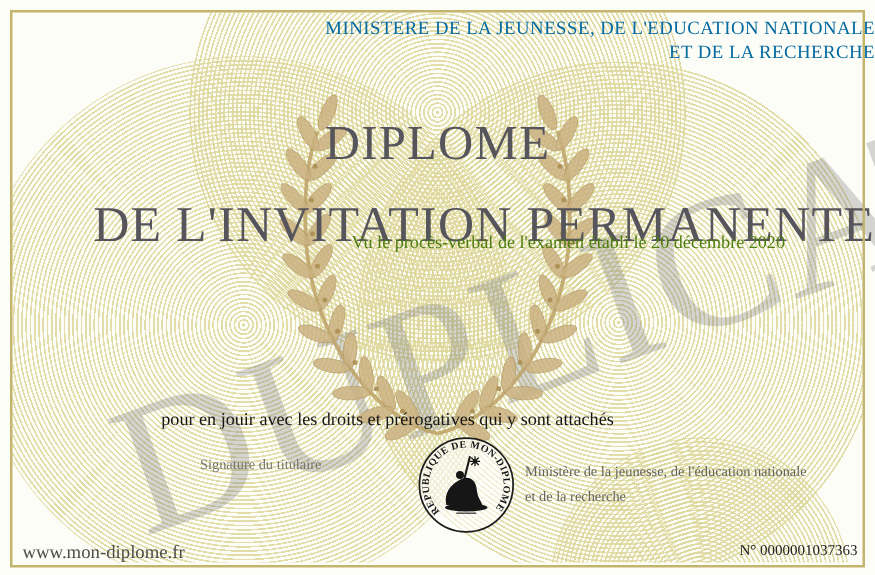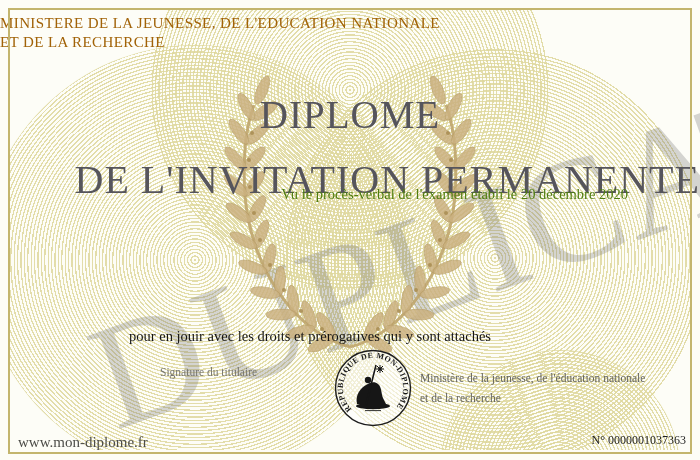--- a/index.html
+++ b/index.html
@@ -23,22 +23,22 @@
   
   .watermark{position:absolute;left:100px;top:300px;z-index:1;
     font-size:150px;line-height:1.1;white-space:nowrap;
     color:rgba(118,118,118,0.30);letter-spacing:2px;
     transform:rotate(-20deg);transform-origin:0 86px;}
   
   .wreath{position:absolute;left:0;top:0;z-index:2;}
   .seal{position:absolute;left:325px;top:340px;z-index:4;}
   
   .txt{position:absolute;z-index:3;}
-  .header{top:14px;left:0;width:100%;text-align:left;
-    font-size:15px;line-height:19px;color:#a16207;letter-spacing:0.4px;}
+  .header{top:14px;left:0;width:100%;text-align:right;
+    font-size:15px;line-height:19px;color:#0369a1;letter-spacing:0.4px;}
   .title1{top:92px;left:0;width:100%;text-align:center;
     font-size:39px;color:#56555c;letter-spacing:1px;}
   .title2{top:118px;left:0;width:100%;text-align:right;
     font-size:40px;color:#56555c;letter-spacing:1px;margin-top:38px;}
   .bodytext{top:183px;left:68px;width:560px;
     font-size:14.5px;line-height:22px;color:#4d7c0f;text-align:right;}
   .closing{top:328px;left:68px;width:484px;text-align:center;
     font-size:14.5px;color:#141414;}
   .signature{top:366px;left:160px;font-size:11.5px;color:#76756f;}
   .issuer{top:368px;left:420px;font-size:11.5px;line-height:20px;color:#636360;}

